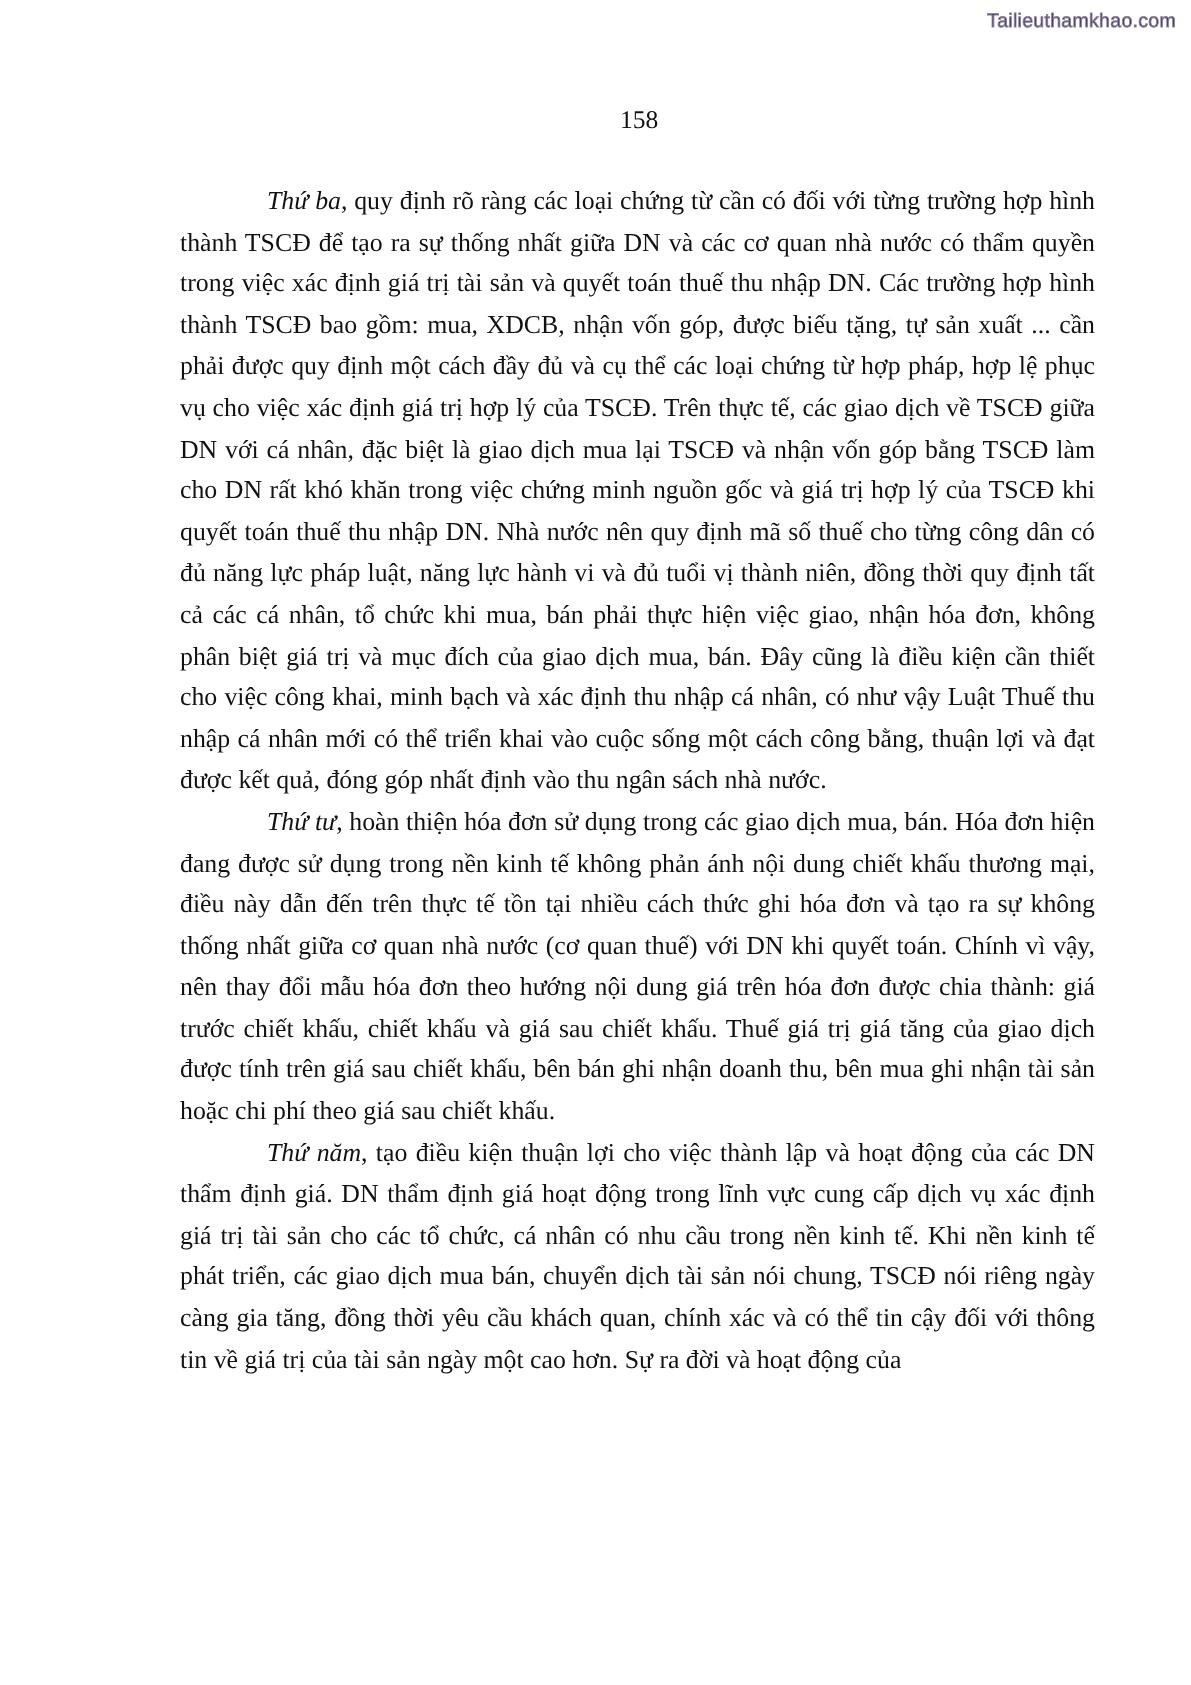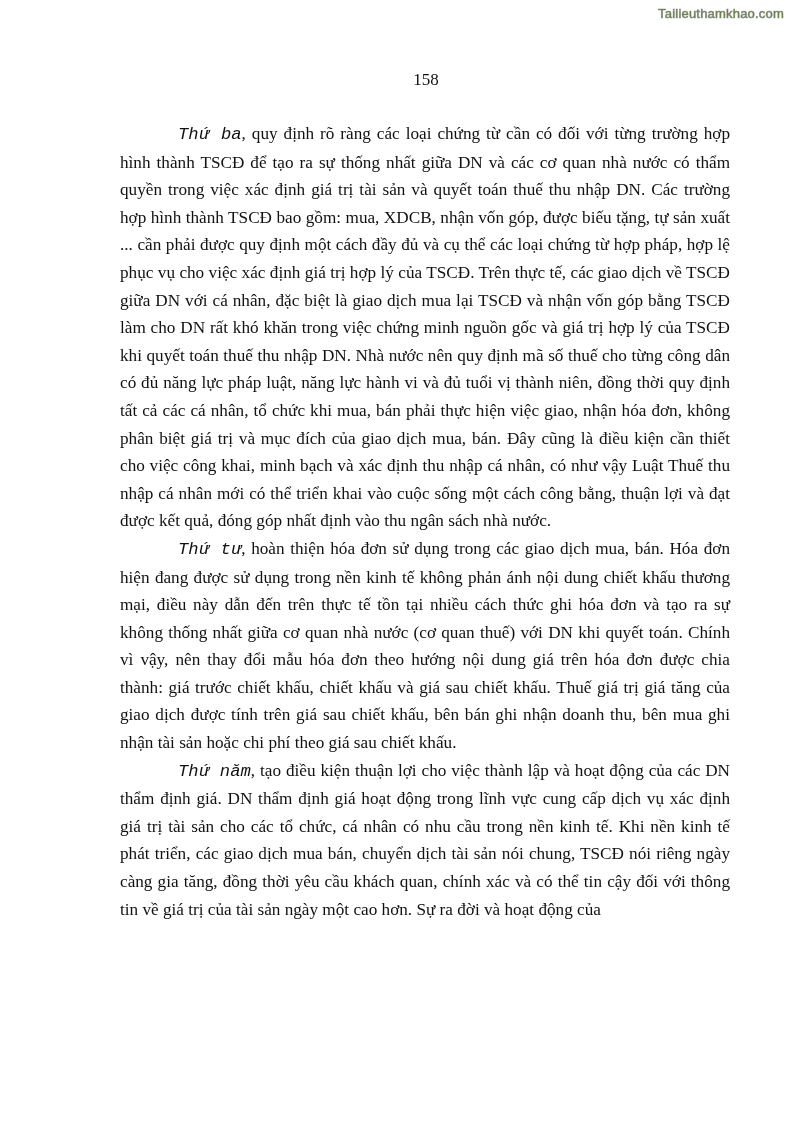--- a/index.html
+++ b/index.html
@@ -14,21 +14,21 @@
       overflow: hidden;
       font-family: "Liberation Serif", "DejaVu Serif", serif;
       color: #111111;
     }
     .watermark {
       position: absolute;
       top: 6px;
       right: 10px;
       font-family: "Liberation Sans", "DejaVu Sans", sans-serif;
       font-size: 13px;
-      color: #4d7c0f;
+      color: #4c1d95;
       -webkit-text-stroke: 0.6px #8a8a8a;
       letter-spacing: 0.2px;
     }
     .page-number {
       position: absolute;
       top: 70px;
       left: 0;
       width: 852px;
       text-align: center;
       font-size: 17px;
@@ -41,21 +41,20 @@
     }
     .para {
       margin: 0;
       font-size: 17.2px;
       line-height: 27.6px;
       text-align: justify;
       text-indent: 58px;
     }
     .para .lead {
       font-style: italic;
-      font-family: Liberation Mono, monospace;
     }
   </style>
 </head>
 <body>
 
 <div class="watermark">Tailieuthamkhao.com</div>
 
 <div class="page-number">158</div>
 
 <div class="body-text">

